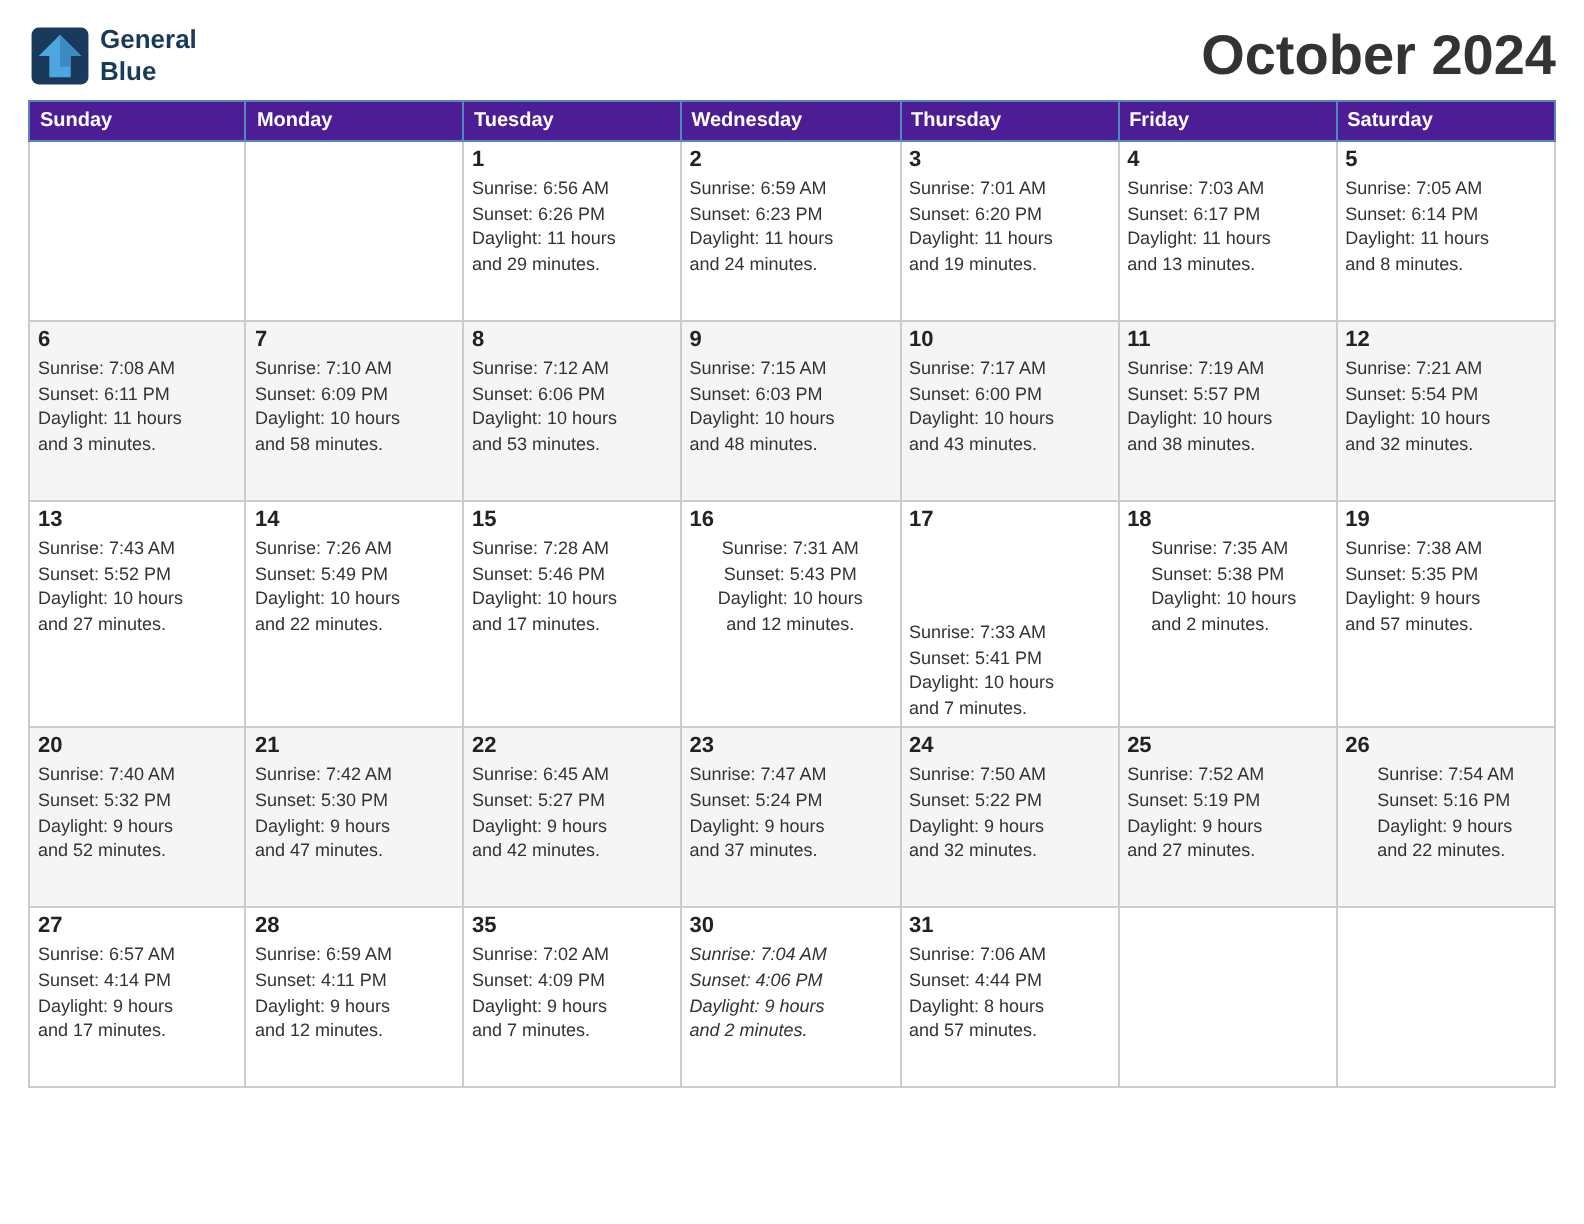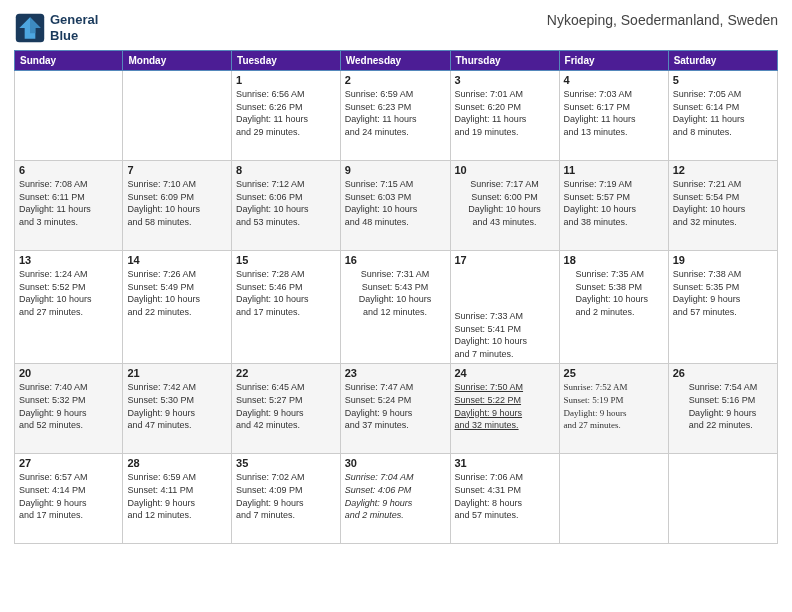--- a/index.html
+++ b/index.html
@@ -101,21 +101,21 @@
         <rect x="2" y="2" width="32" height="32" rx="4" fill="#1a3a5c"></rect>
         <polygon points="18,6 30,18 24,18 24,30 12,30 12,18 6,18" fill="#4da6e0"></polygon>
         <polygon points="18,6 30,18 24,18 24,24 18,24 18,6" fill="#3d8ac0"></polygon>
       </svg>
       <div class="logo-text">
         <div>General</div>
         <div>Blue</div>
       </div>
     </div>
     <div class="title-block">
-      <div class="subtitle">Nykoeping, Soedermanland, Sweden</div>
+      <div class="main-title">October 2024</div>
     </div>
   </div>
 
   <table class="calendar">
     <thead>
       <tr>
       <th>Sunday</th>
           <th>Monday</th>
           <th>Tuesday</th>
           <th>Wednesday</th>
@@ -188,21 +188,21 @@
           </td>
           <td>
             <span class="day-num">9</span>
             <div class="day-info" style="white-space: pre-line;">Sunrise: 7:15 AM
 Sunset: 6:03 PM
 Daylight: 10 hours
 and 48 minutes.</div>
           </td>
           <td>
             <span class="day-num">10</span>
-            <div class="day-info" style="white-space: pre-line; text-align: center;">Sunrise: 7:17 AM
+            <div class="day-info" style="white-space: pre-line;">Sunrise: 7:17 AM
 Sunset: 6:00 PM
 Daylight: 10 hours
 and 43 minutes.</div>
           </td>
           <td>
             <span class="day-num">11</span>
             <div class="day-info" style="white-space: pre-line;">Sunrise: 7:19 AM
 Sunset: 5:57 PM
 Daylight: 10 hours
 and 38 minutes.</div>
@@ -211,21 +211,21 @@
             <span class="day-num">12</span>
             <div class="day-info" style="white-space: pre-line;">Sunrise: 7:21 AM
 Sunset: 5:54 PM
 Daylight: 10 hours
 and 32 minutes.</div>
           </td>
         </tr>
         <tr>
           <td>
             <span class="day-num">13</span>
-            <div class="day-info" style="white-space: pre-line;">Sunrise: 1:24 AM
+            <div class="day-info" style="white-space: pre-line;">Sunrise: 7:43 AM
 Sunset: 5:52 PM
 Daylight: 10 hours
 and 27 minutes.</div>
           </td>
           <td>
             <span class="day-num">14</span>
             <div class="day-info" style="white-space: pre-line;">Sunrise: 7:26 AM
 Sunset: 5:49 PM
 Daylight: 10 hours
 and 22 minutes.</div>
@@ -290,28 +290,28 @@
           </td>
           <td>
             <span class="day-num">23</span>
             <div class="day-info" style="white-space: pre-line;">Sunrise: 7:47 AM
 Sunset: 5:24 PM
 Daylight: 9 hours
 and 37 minutes.</div>
           </td>
           <td>
             <span class="day-num">24</span>
-            <div class="day-info" style="white-space: pre-line; text-decoration: underline;">Sunrise: 7:50 AM
+            <div class="day-info" style="white-space: pre-line;">Sunrise: 7:50 AM
 Sunset: 5:22 PM
 Daylight: 9 hours
 and 32 minutes.</div>
           </td>
           <td>
             <span class="day-num">25</span>
-            <div class="day-info" style="white-space: pre-line; font-family: Liberation Serif, serif;">Sunrise: 7:52 AM
+            <div class="day-info" style="white-space: pre-line;">Sunrise: 7:52 AM
 Sunset: 5:19 PM
 Daylight: 9 hours
 and 27 minutes.</div>
           </td>
           <td>
             <span class="day-num">26</span>
             <div class="day-info" style="white-space: pre-line; margin-left: 16px;">Sunrise: 7:54 AM
 Sunset: 5:16 PM
 Daylight: 9 hours
 and 22 minutes.</div>
@@ -342,21 +342,21 @@
           <td>
             <span class="day-num">30</span>
             <div class="day-info" style="white-space: pre-line; font-style: italic;">Sunrise: 7:04 AM
 Sunset: 4:06 PM
 Daylight: 9 hours
 and 2 minutes.</div>
           </td>
           <td>
             <span class="day-num">31</span>
             <div class="day-info" style="white-space: pre-line;">Sunrise: 7:06 AM
-Sunset: 4:31 PM
+Sunset: 4:44 PM
 Daylight: 8 hours
 and 57 minutes.</div>
           </td>
           <td class="empty-cell"></td>
           <td class="empty-cell"></td>
         </tr>
       </tbody>
   </table>
 </div>
 

